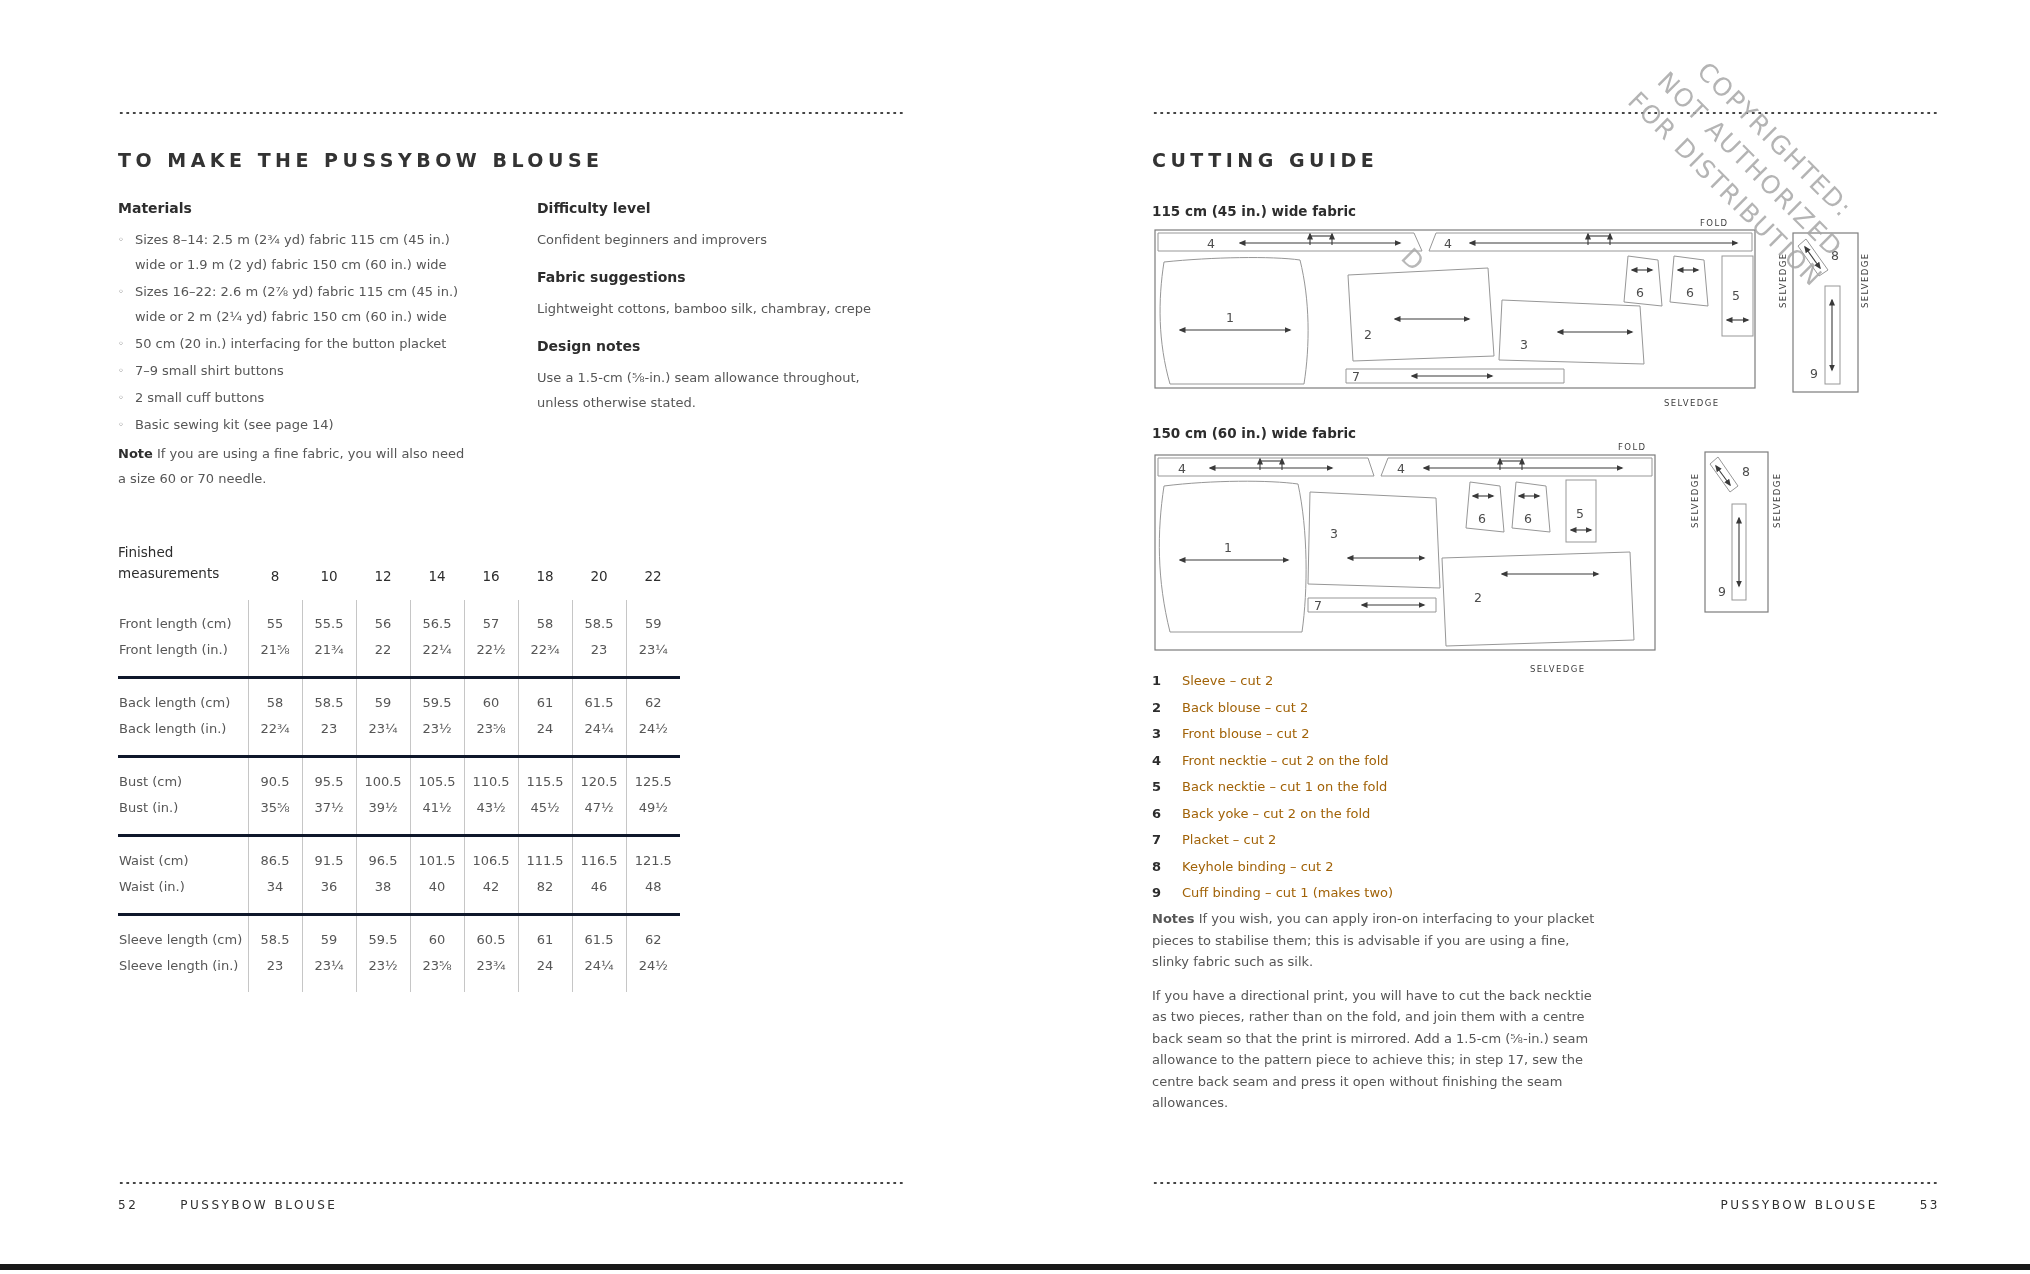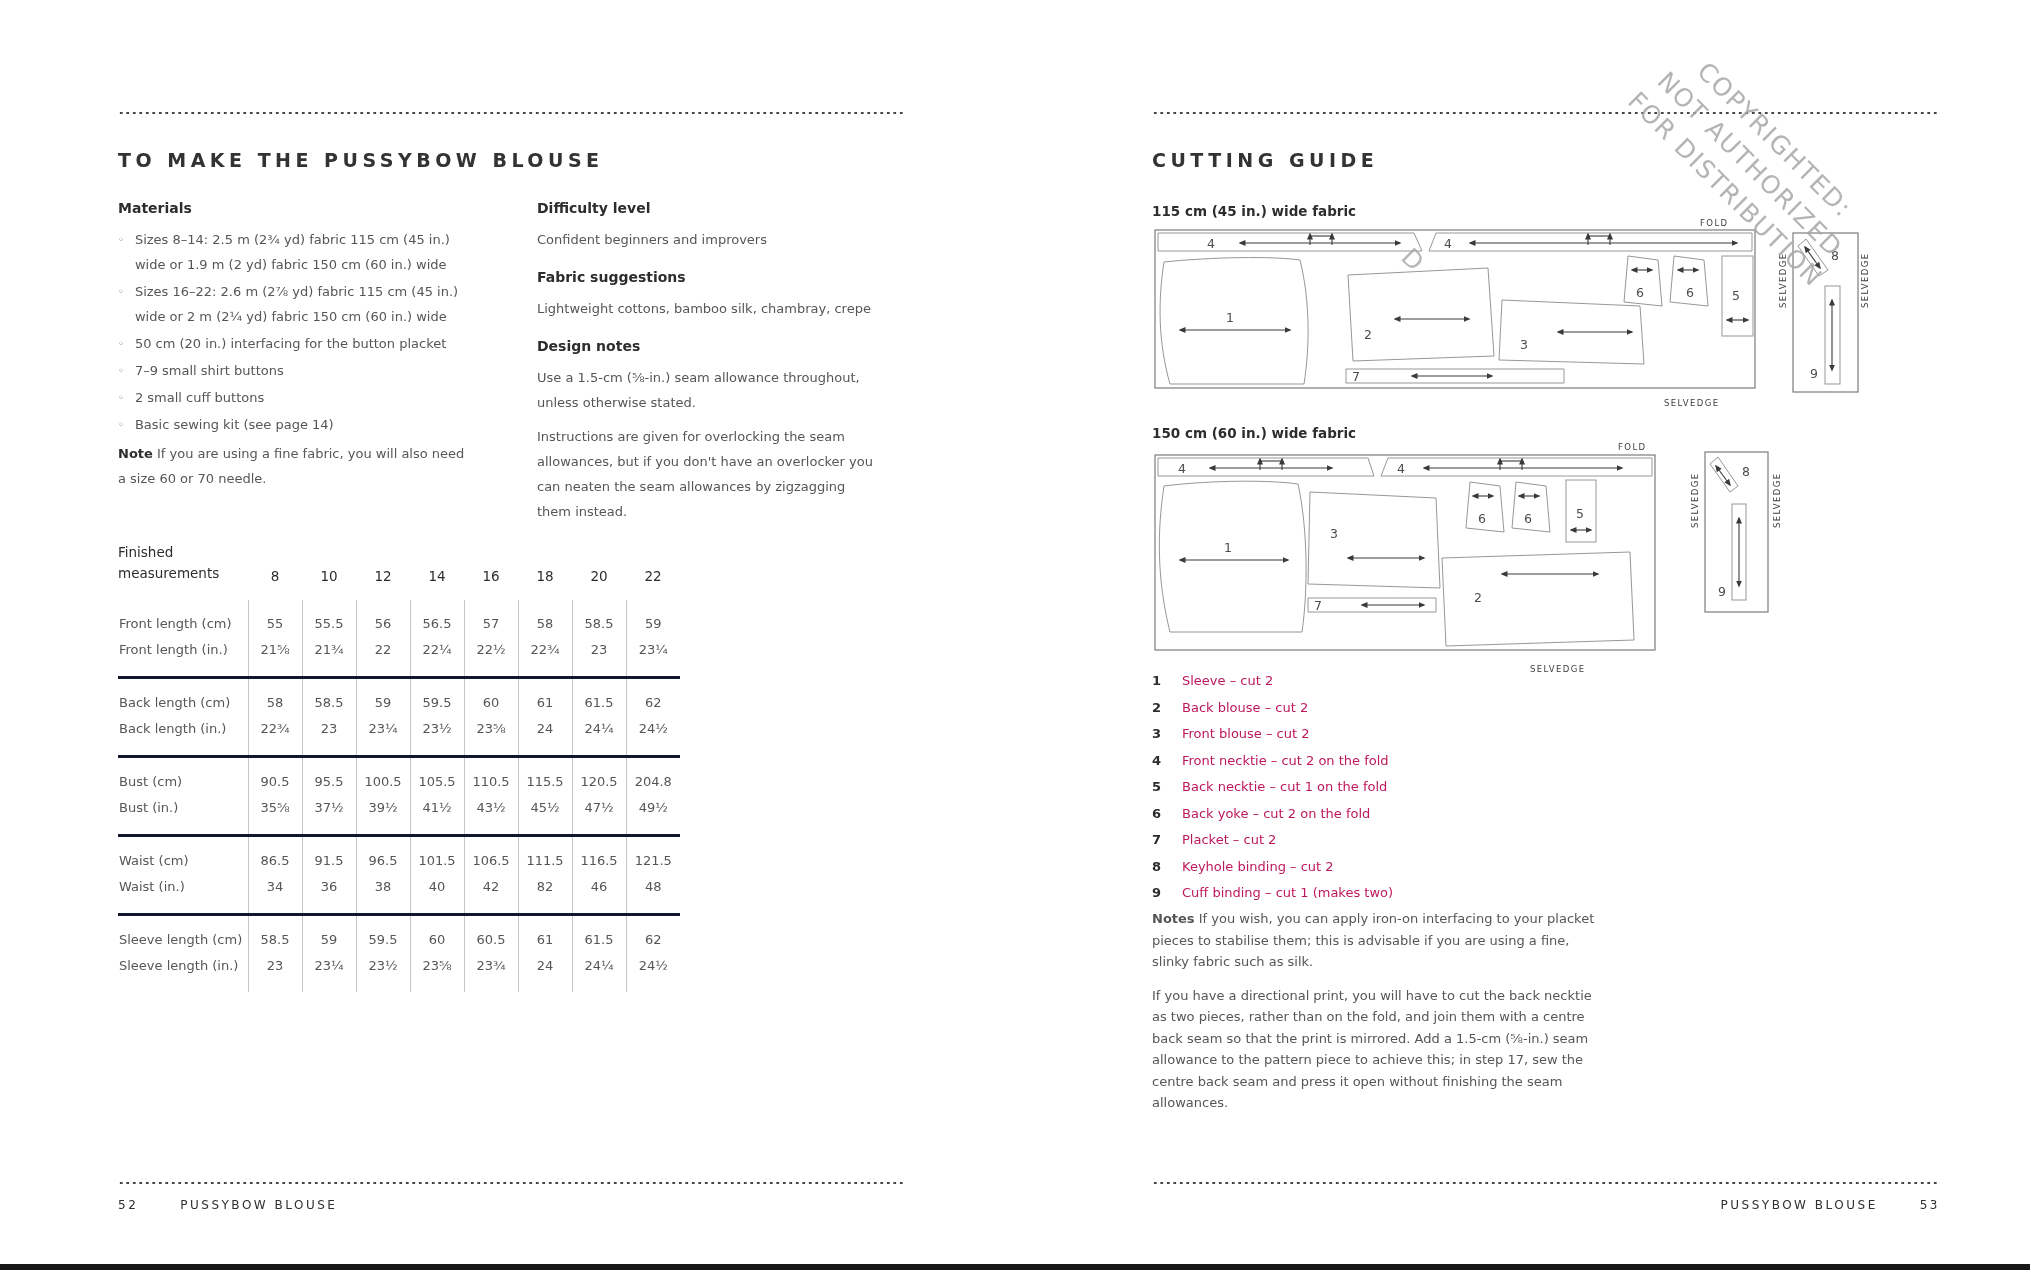--- a/index.html
+++ b/index.html
@@ -58,21 +58,21 @@
   svg .frame{stroke:#7c7c7c;stroke-width:1.2;fill:none;}
   svg .shape{stroke:#979797;stroke-width:1;fill:#ffffff;}
   svg .ln{stroke:#3a3a3a;stroke-width:1.1;fill:none;}
   svg text{font-family:"DejaVu Sans","Liberation Sans",sans-serif;}
   svg text.num{font-size:12.5px;fill:#4c4c4c;}
   svg text.sm{font-size:8.5px;letter-spacing:1.4px;fill:#3d3d3d;}
 
   ol.cutlist{position:absolute;left:137px;top:668px;width:500px;list-style:none;margin:0;padding:0;}
   ol.cutlist li{display:flex;margin:0;line-height:26.5px;font-size:13px;}
   ol.cutlist .pn{flex:0 0 30px;font-weight:700;color:#2d2d2d;}
-  ol.cutlist .pd{color:#be185d;}
+  ol.cutlist .pd{color:#a16207;}
   .notes{position:absolute;left:137px;top:908px;width:455px;font-size:13px;line-height:21.5px;color:#565656;}
   .notes p{margin:0 0 12px 0;}
 
   .watermark{
     position:absolute;left:575px;top:112px;width:320px;
     transform:rotate(45deg);color:#a7a7a7;opacity:.85;
     font-size:25px;letter-spacing:1.5px;line-height:35px;text-align:center;
     pointer-events:none;z-index:5;white-space:nowrap;
   }
   .wm-frag{
@@ -120,21 +120,20 @@
     <p class="note-p bodytxt"><b>Note</b> <span>If you are using a fine fabric, you will also need a size 60 or 70 needle.</span></p>
   </div>
 
   <div class="colB">
     <h3 class="sec">Difficulty level</h3>
     <p class="bodytxt">Confident beginners and improvers</p>
     <h3 class="sec mt">Fabric suggestions</h3>
     <p class="bodytxt">Lightweight cottons, bamboo silk, chambray, crepe</p>
     <h3 class="sec mt">Design notes</h3>
     <p class="bodytxt para">Use a 1.5-cm (⅝-in.) seam allowance throughout, unless otherwise stated.</p>
-    <p class="bodytxt para">Instructions are given for overlocking the seam allowances, but if you don't have an overlocker you can neaten the seam allowances by zigzagging them instead.</p>
   </div>
 
   <table id="mtable">
     <colgroup id="mtable-cols">
         <col class="lc">
         <col class="vc">
         <col class="vc">
         <col class="vc">
         <col class="vc">
         <col class="vc">
@@ -209,21 +208,21 @@
       <tbody class="grp">
         <tr class="r1">
           <th>Bust (cm)</th>
           <td>90.5</td>
           <td>95.5</td>
           <td>100.5</td>
           <td>105.5</td>
           <td>110.5</td>
           <td>115.5</td>
           <td>120.5</td>
-          <td>204.8</td>
+          <td>125.5</td>
         </tr>
         <tr class="r2">
           <th>Bust (in.)</th>
           <td>35⅝</td>
           <td>37½</td>
           <td>39½</td>
           <td>41½</td>
           <td>43½</td>
           <td>45½</td>
           <td>47½</td>

